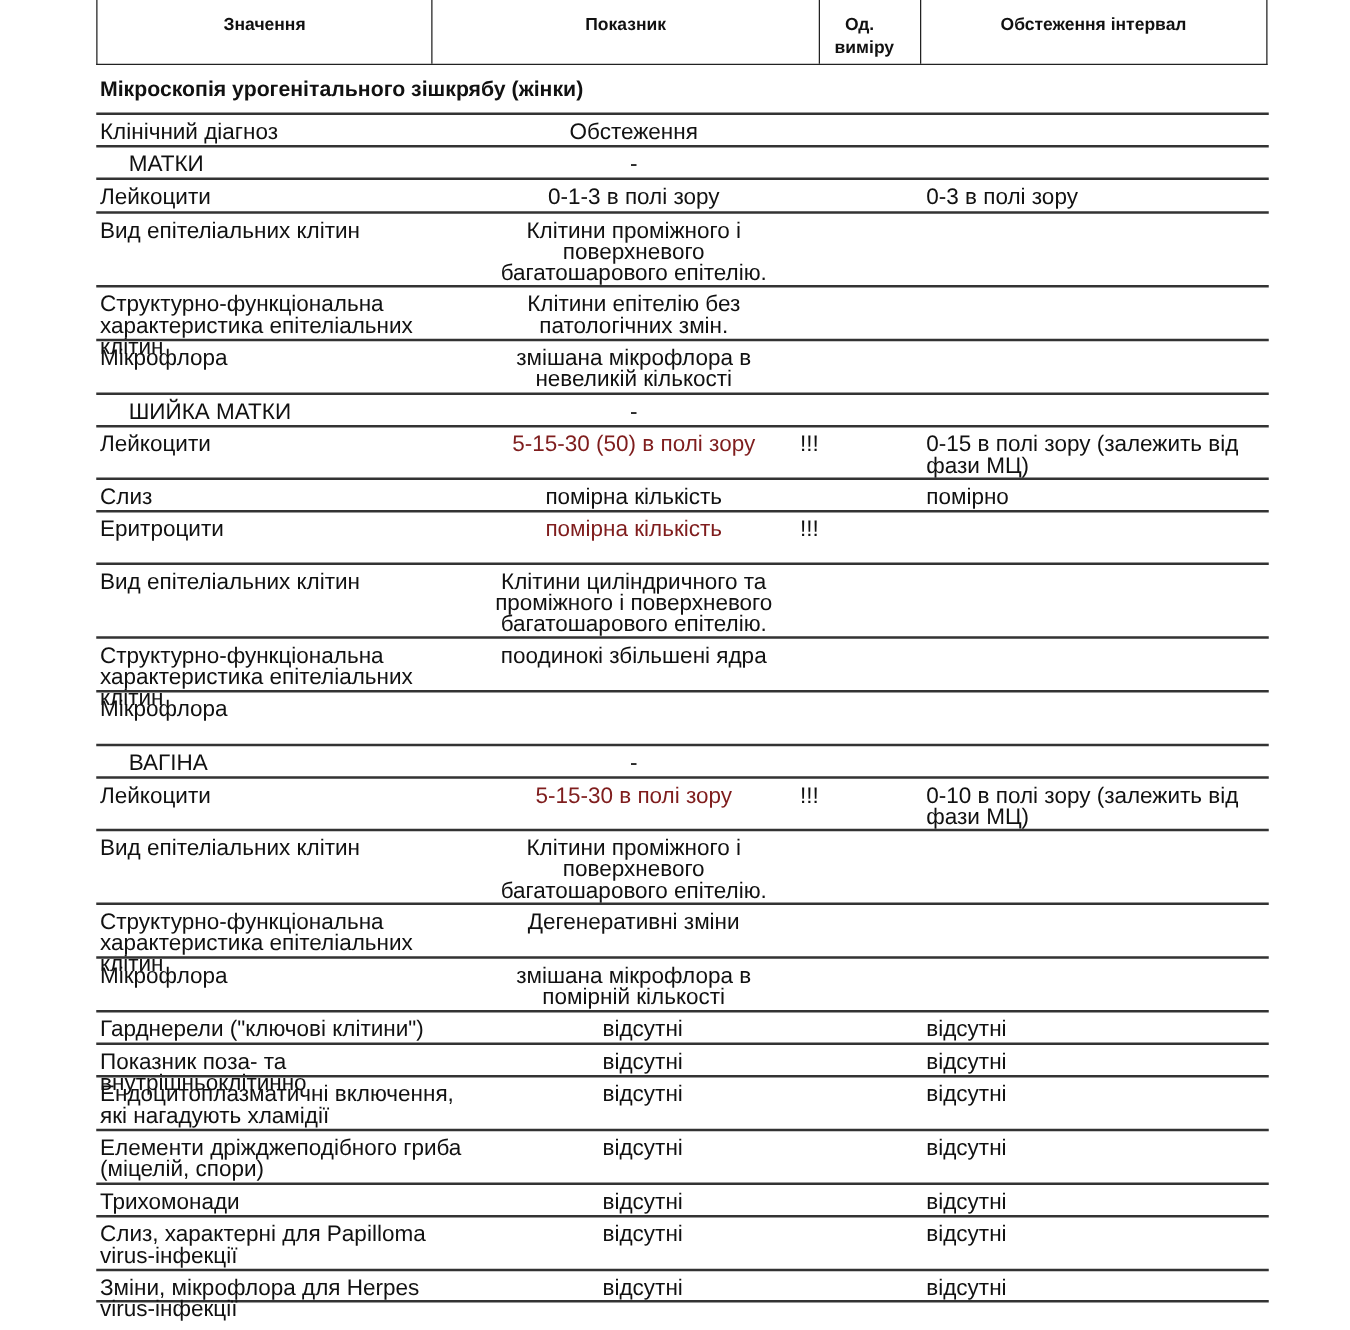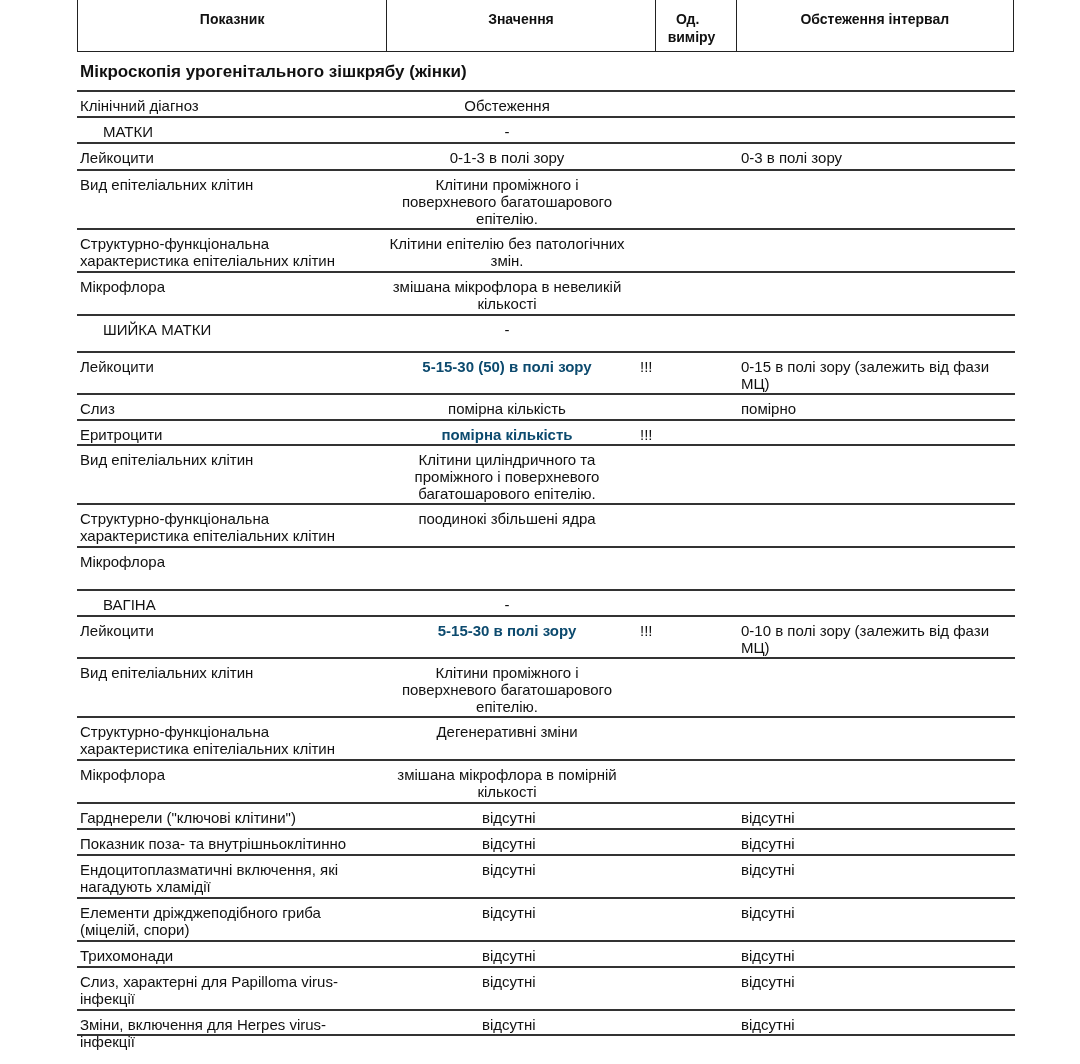--- a/index.html
+++ b/index.html
@@ -6,37 +6,37 @@
   body { width: 1080px; height: 1064px; position: relative; overflow: hidden;
          font-family: "Liberation Sans", sans-serif; color: #111; }
   .hdr { position: absolute; left: 77px; top: 0; width: 937px; height: 52px;
          border: 1px solid #222; border-top: none; box-sizing: border-box; display: flex; }
   .hdr .hc { box-sizing: border-box; border-right: 1px solid #222; font-weight: bold;
              font-size: 14px; text-align: center; padding-top: 10px; line-height: 18px; }
   .hdr .hc:last-child { border-right: none; }
   .title { position: absolute; left: 80px; top: 62px; font-size: 17px; font-weight: bold; }
   .tbl { position: absolute; left: 77px; top: 90px; width: 938px; }
   .row { position: relative; border-top: 2px solid #333; box-sizing: border-box;
-         font-size: 15px; line-height: 17px; }
+         font-size: 18px; line-height: 17px; }
   .row.last { border-bottom: 2px solid #333; }
   .c { position: absolute; top: 5px; }
   .c-name { left: 3px; width: 300px; }
   .c-sec { left: 26px; }
   .c-val { left: 310px; width: 240px; text-align: center; }
-  .c-val.red { color: #0c4a6e; font-weight: bold; }
+  .c-val.red { color: #7f1d1d; font-weight: normal; }
   .c-flag { left: 563px; }
   .c-ref { left: 664px; width: 270px; }
   .c-val.left { text-align: left; left: 405px; width: 200px; }
 </style>
 </head>
 <body>
 
 <div class="hdr">
+  <div class="hc" style="width:269px">Значення</div>
   <div class="hc" style="width:310px">Показник</div>
-  <div class="hc" style="width:269px">Значення</div>
   <div class="hc" style="width:81px; padding-left:12px; padding-right:28px;">Од. виміру</div>
   <div class="hc" style="width:277px">Обстеження інтервал</div>
 </div>
 
 <div class="title">Мікроскопія урогенітального зішкрябу (жінки)</div>
 
 <div class="tbl" id="tbl">
     <div class="row" style="height: 26px;">
       <div class="c c-name">Клінічний діагноз</div>
       <div class="c c-val">Обстеження</div>
@@ -55,36 +55,36 @@
       <div class="c c-val">Клітини  проміжного і поверхневого багатошарового епітелію.</div>
     </div>
     <div class="row" style="height: 43px;">
       <div class="c c-name">Структурно-функціональна характеристика епітеліальних клітин</div>
       <div class="c c-val">Клітини епітелію без патологічних змін.</div>
     </div>
     <div class="row" style="height: 43px;">
       <div class="c c-name">Мікрофлора</div>
       <div class="c c-val">змішана мікрофлора в невеликій кількості</div>
     </div>
-    <div class="row" style="height: 37px;">
+    <div class="row" style="height: 26px;">
       <div class="c c-sec">ШИЙКА МАТКИ</div>
       <div class="c c-val">-</div>
     </div>
     <div class="row" style="height: 42px;">
       <div class="c c-name">Лейкоцити</div>
       <div class="c c-val red">5-15-30 (50) в полі зору</div>
       <div class="c c-flag">!!!</div>
       <div class="c c-ref">0-15 в полі зору (залежить від фази МЦ)</div>
     </div>
     <div class="row" style="height: 26px;">
       <div class="c c-name">Слиз</div>
       <div class="c c-val">помірна кількість</div>
       <div class="c c-ref">помірно</div>
     </div>
-    <div class="row" style="height: 25px;">
+    <div class="row" style="height: 42px;">
       <div class="c c-name">Еритроцити</div>
       <div class="c c-val red">помірна кількість</div>
       <div class="c c-flag">!!!</div>
     </div>
     <div class="row" style="height: 59px;">
       <div class="c c-name">Вид епітеліальних клітин</div>
       <div class="c c-val">Клітини циліндричного та проміжного і поверхневого багатошарового епітелію.</div>
     </div>
     <div class="row" style="height: 43px;">
       <div class="c c-name">Структурно-функціональна характеристика епітеліальних клітин</div>
@@ -139,17 +139,17 @@
       <div class="c c-name">Трихомонади</div>
       <div class="c c-val left">відсутні</div>
       <div class="c c-ref">відсутні</div>
     </div>
     <div class="row" style="height: 43px;">
       <div class="c c-name">Слиз, характерні для Papilloma virus-інфекції</div>
       <div class="c c-val left">відсутні</div>
       <div class="c c-ref">відсутні</div>
     </div>
     <div class="row last" style="height: 27px;">
-      <div class="c c-name">Зміни, включення для Herpes virus-інфекції</div>
+      <div class="c c-name">Зміни, мікрофлора для Herpes virus-інфекції</div>
       <div class="c c-val left">відсутні</div>
       <div class="c c-ref">відсутні</div>
     </div>
   </div>
 
 </body></html>

